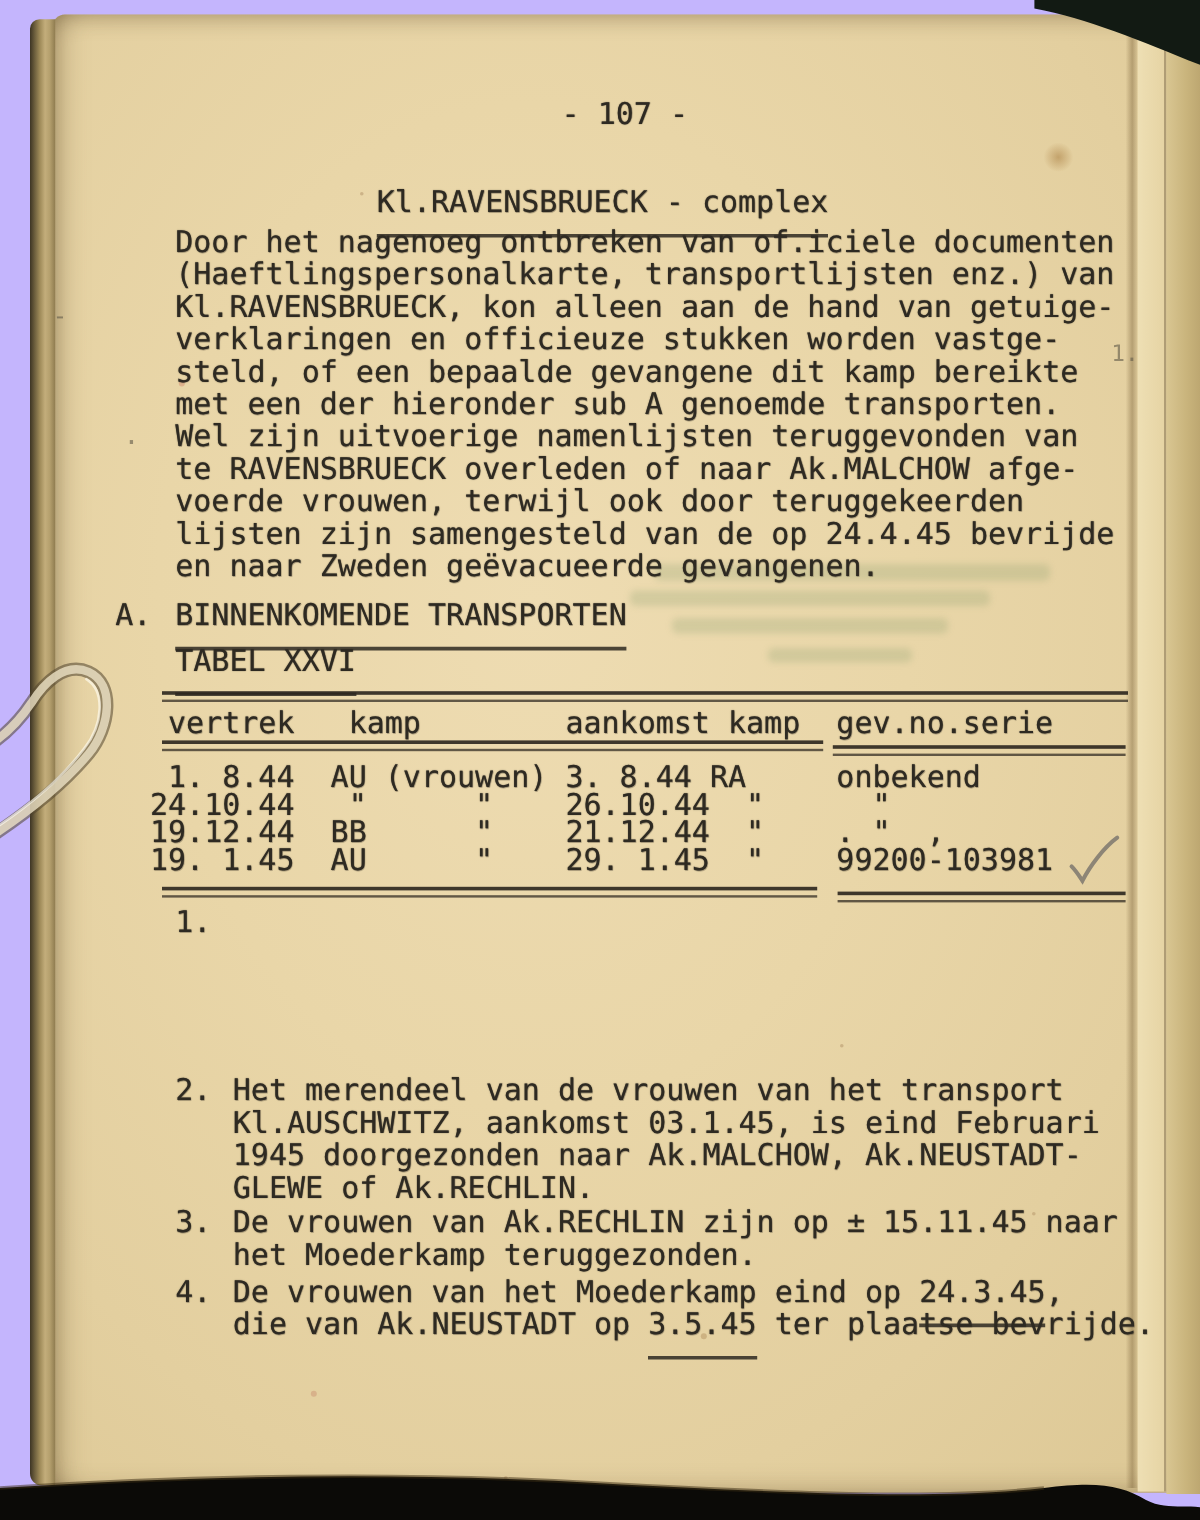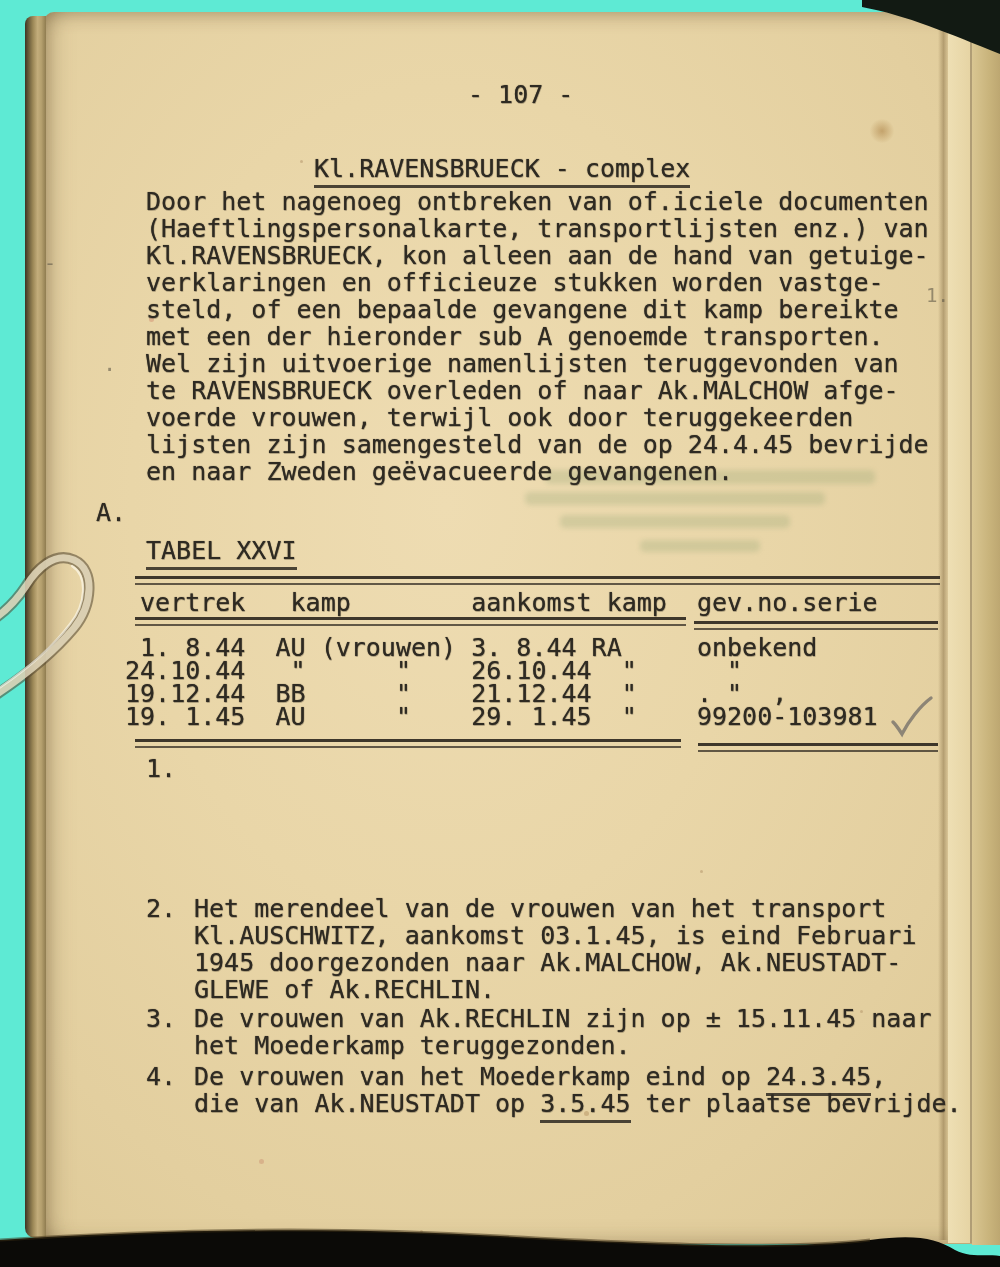--- a/index.html
+++ b/index.html
@@ -1,16 +1,16 @@
 <!DOCTYPE html>
 <html><head>
 <meta charset="utf-8">
 <style>
   html,body{margin:0;padding:0;background:#0b0a07;}
-  #scene{position:relative;width:1000px;height:1267px;overflow:hidden;background:#5eead4;
+  #scene{position:relative;width:1000px;height:1267px;overflow:hidden;background:#c4b5fd;
          font-family:"DejaVu Sans Mono",monospace;}
   
   .page{position:absolute;left:44px;top:12px;width:956px;height:1232px;
         background:radial-gradient(ellipse at 42% 40%, #eedcb2 0%, #e9d6a8 40%, #e3cf9f 72%, #dcc794 100%);
         border-radius:10px 4px 0 14px;
         box-shadow:inset 16px 0 26px -14px rgba(95,75,42,.55),
                    inset 0 12px 20px -12px rgba(95,75,42,.45),
                    inset 0 -14px 22px -14px rgba(95,75,42,.35);}
   .edge-left{position:absolute;left:25px;top:16px;width:21px;height:1222px;border-radius:8px 0 0 10px;
         background:linear-gradient(90deg,#3d3424 0%,#6b5d3c 18%,#9c8857 38%,#c3ad7b 60%,#b5a06e 78%,#8f7c50 100%);}
@@ -28,21 +28,21 @@
         background:rgba(140,100,60,.3);
         box-shadow:320px 170px 0 rgba(140,100,60,.28), -150px 158px 0 1px rgba(205,125,100,.4),
                    -90px 310px 0 rgba(140,100,60,.25), 400px 710px 0 rgba(140,100,60,.3),
                    -40px 1000px 0 1px rgba(190,110,90,.3), 560px 850px 0 rgba(140,100,60,.28),
                    120px 1070px 0 rgba(140,100,60,.25), 285px 952px 0 1px rgba(150,105,55,.3);}
   .ghost{position:absolute;background:rgba(125,150,98,.22);filter:blur(2.5px);border-radius:5px;}
   
   .t{position:absolute;font-size:25px;line-height:27px;color:#2e2a22;white-space:pre;
      text-shadow:0 0 1px rgba(46,41,33,.75), .5px .5px 0 rgba(46,41,33,.25);}
   .rows{line-height:23px;}
-  .u{border-bottom:3px solid rgba(46,41,33,.85);padding-bottom:2px;}
+  .u{border-bottom:3px solid rgba(46,41,33,.85);padding-bottom:12px;}
   .drule{position:absolute;height:4px;border-top:3px solid rgba(44,38,30,.9);
          border-bottom:2px solid rgba(44,38,30,.72);}
   .faint{color:rgba(95,88,72,.6);text-shadow:none;}
   .check-wrap{position:absolute;left:886px;top:694px;}
   
   .overlay{position:absolute;left:0;top:0;pointer-events:none;}
 </style>
 </head>
 <body>
 
@@ -75,20 +75,21 @@
 te RAVENSBRUECK overleden of naar Ak.MALCHOW afge-
 voerde vrouwen, terwijl ook door teruggekeerden
 lijsten zijn samengesteld van de op 24.4.45 bevrijde
 en naar Zweden geëvacueerde gevangenen.</div>
 
   <div class="t faint" style="left:44px;top:250px;font-size:20px">-</div>
   <div class="t faint" style="left:103px;top:350px;font-size:22px">.</div>
   <div class="t faint" style="left:926px;top:282px;font-size:19px">1.</div>
 
   <div class="t" style="left:96px;top:499px">A.</div>
+  <div class="t" style="left:146px;top:499px"><span class="u">BINNENKOMENDE TRANSPORTEN</span></div>
   <div class="t" style="left:146px;top:537px"><span class="u">TABEL XXVI</span></div>
 
   <div class="drule" style="left:135px;top:576px;width:805px"></div>
   <div class="drule" style="left:135px;top:617px;width:551px"></div>
   <div class="drule" style="left:694px;top:621px;width:244px"></div>
   <div class="drule" style="left:135px;top:739px;width:546px"></div>
   <div class="drule" style="left:698px;top:743px;width:240px"></div>
 
   <div class="t" style="left:125px;top:589px"> vertrek   kamp        aankomst kamp  gev.no.serie</div>
   <div class="t rows" style="left:125px;top:636px"> 1. 8.44  AU (vrouwen) 3. 8.44 RA     onbekend

